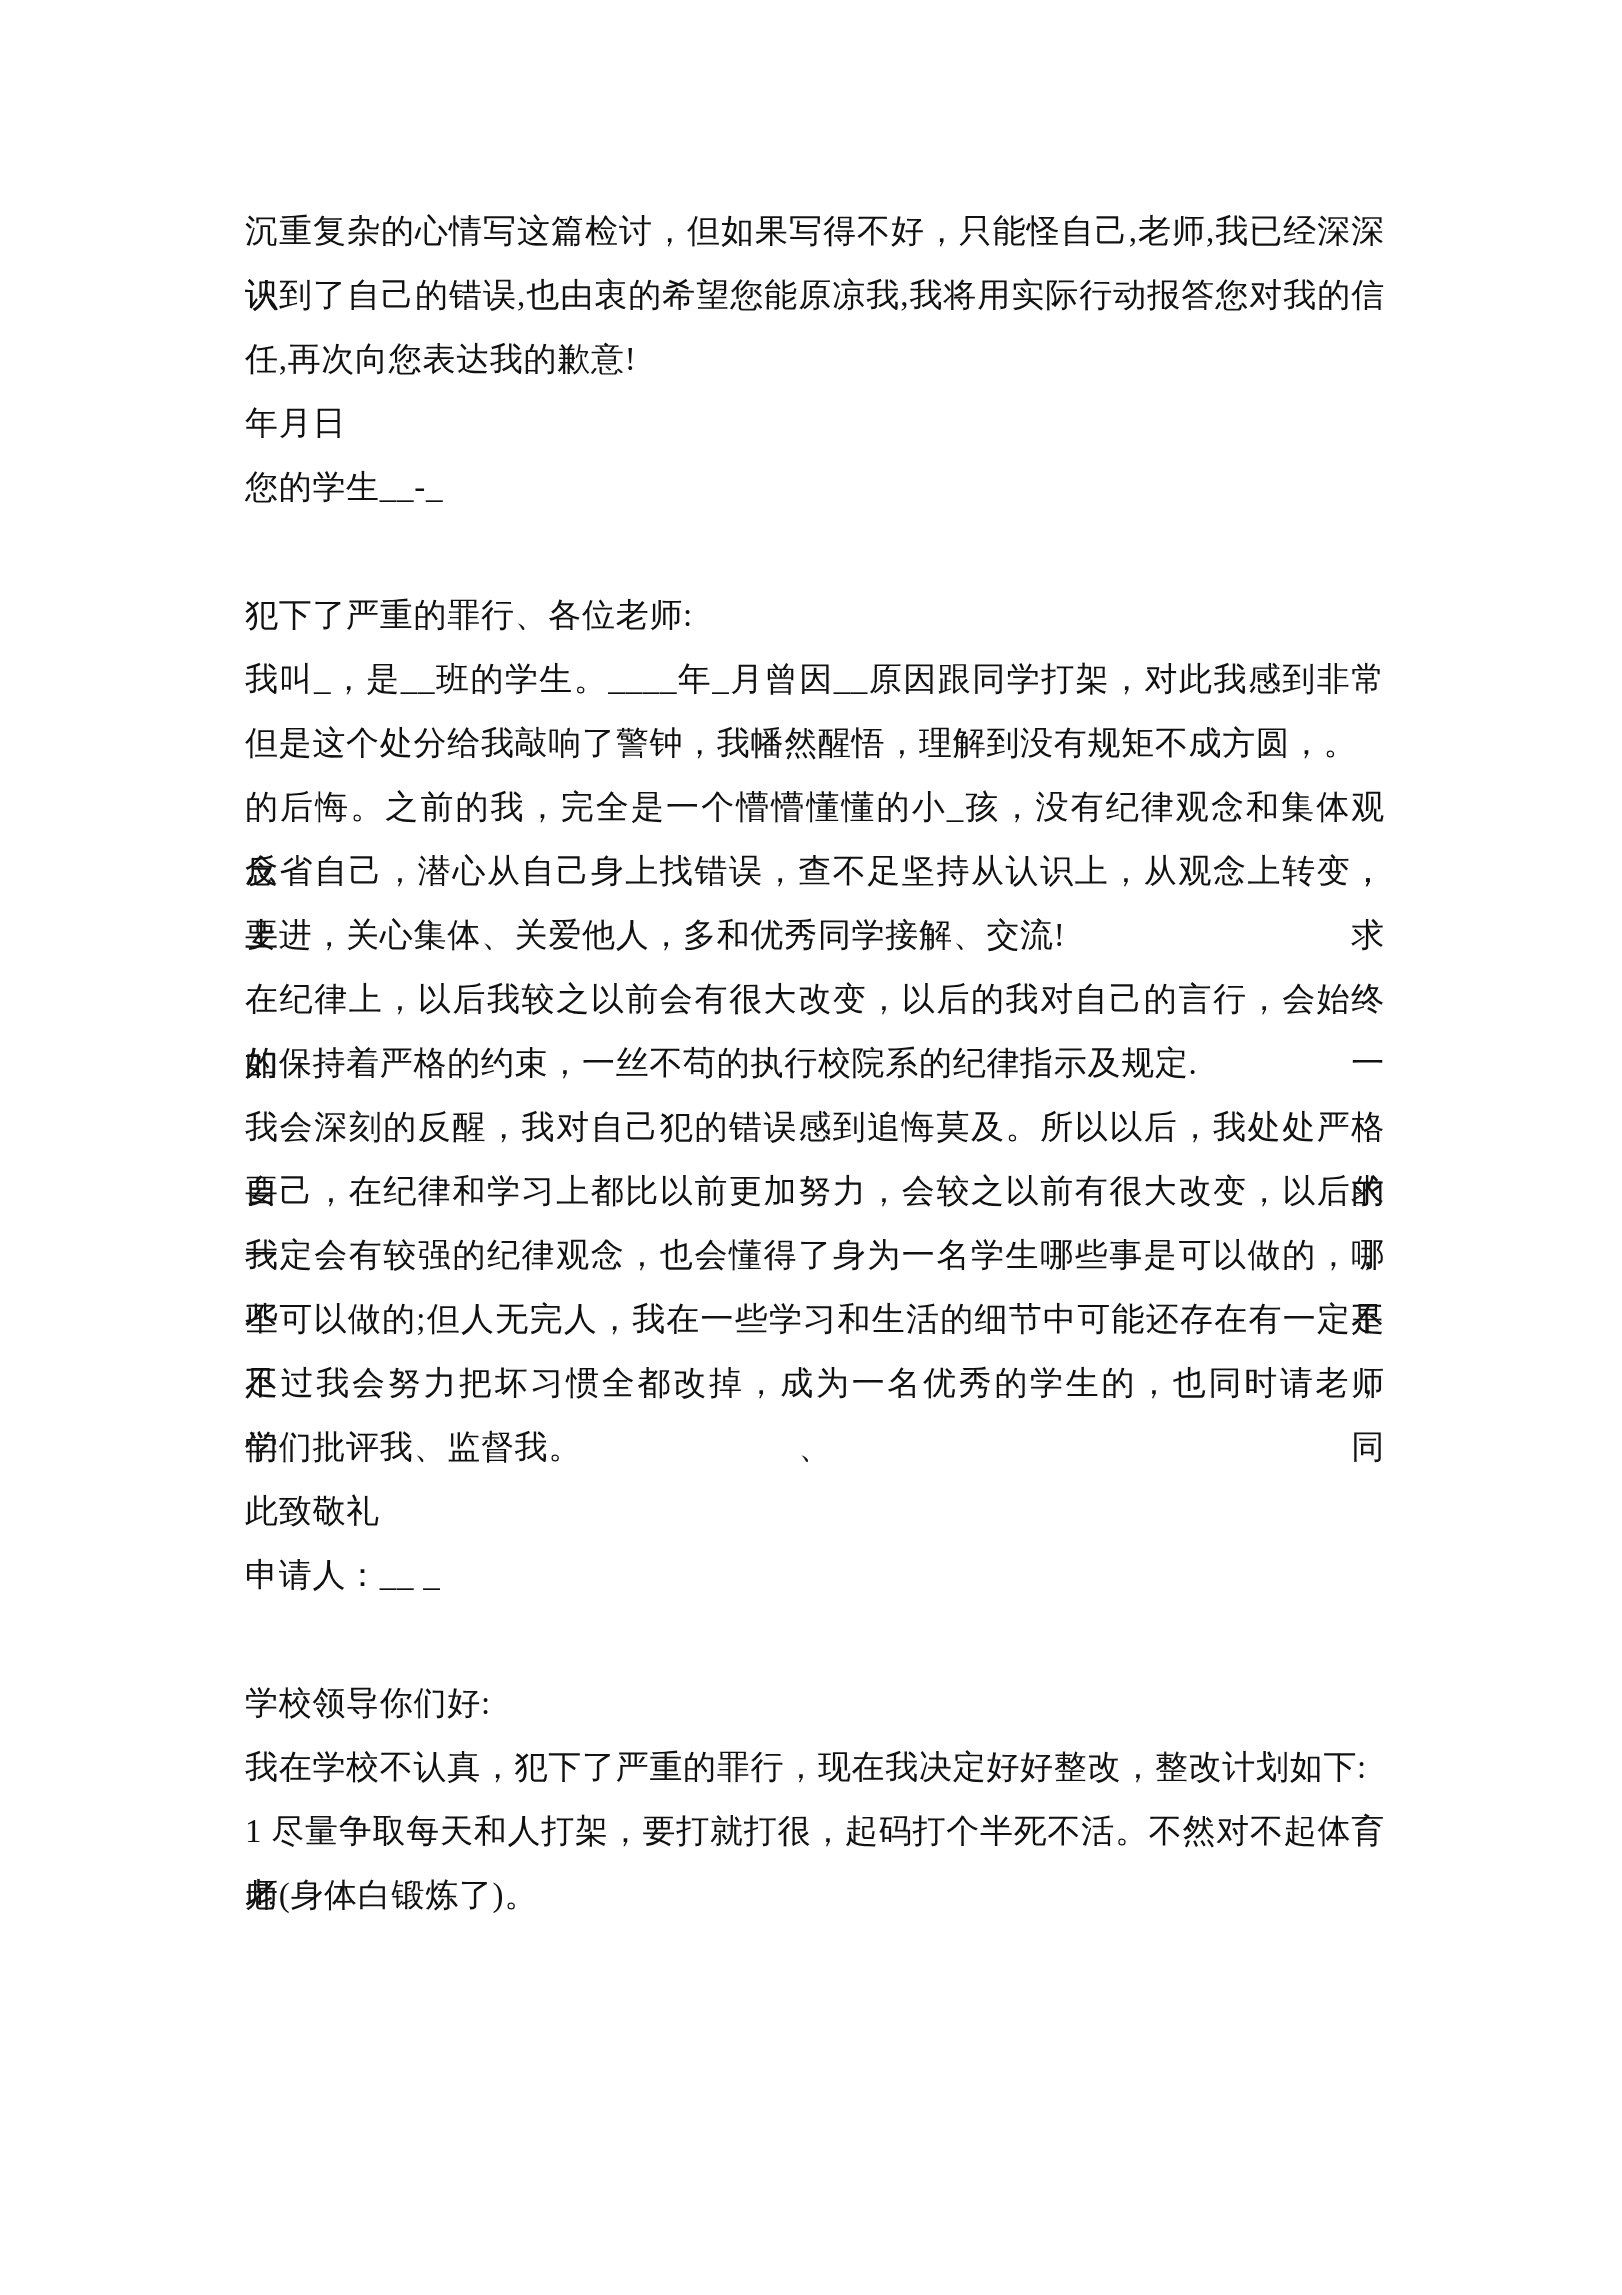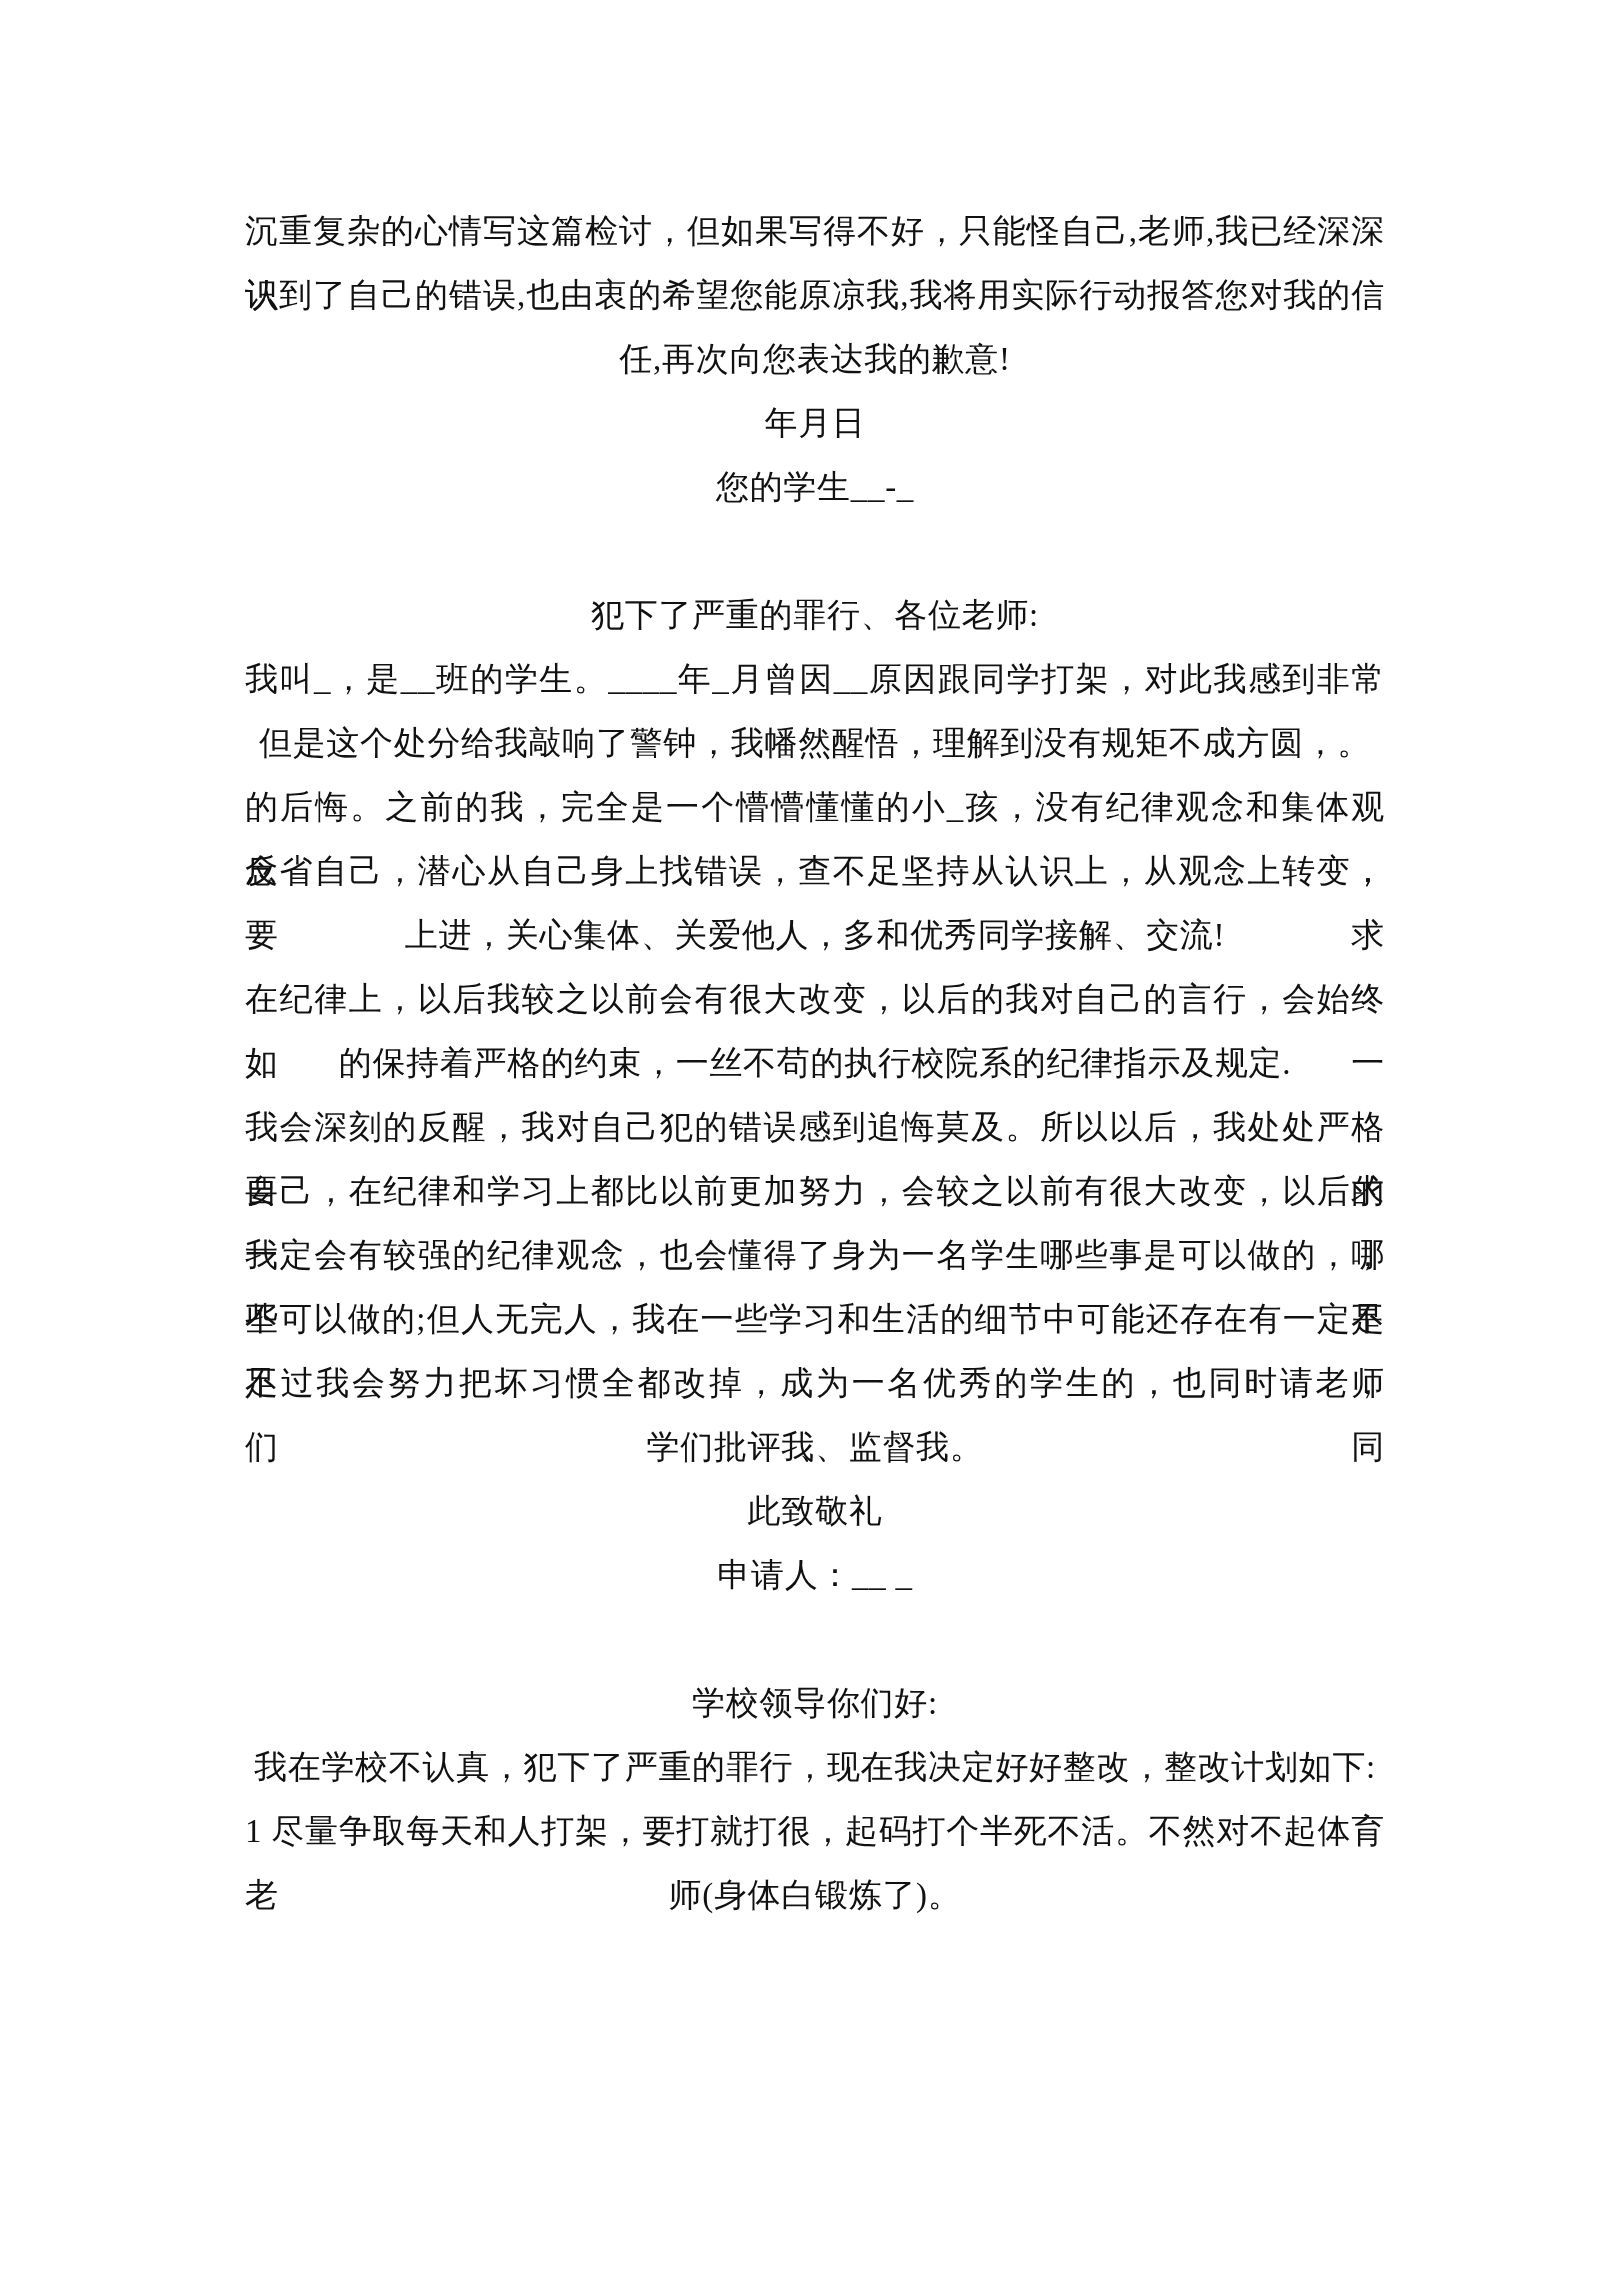--- a/index.html
+++ b/index.html
@@ -27,21 +27,21 @@
     left: 245px;
     top: 199px;
     width: 1140px;
     color: #111111;
     font-size: 33px;
   }
   .ln {
     height: 64px;
     line-height: 64px;
     white-space: pre-wrap;
-    text-align: center;
+    text-align: left;
     letter-spacing: 0.7px;
   }
   
   .ln.j {
     text-align: justify;
     text-align-last: justify;
   }
 </style>
 </head>
 <body>

